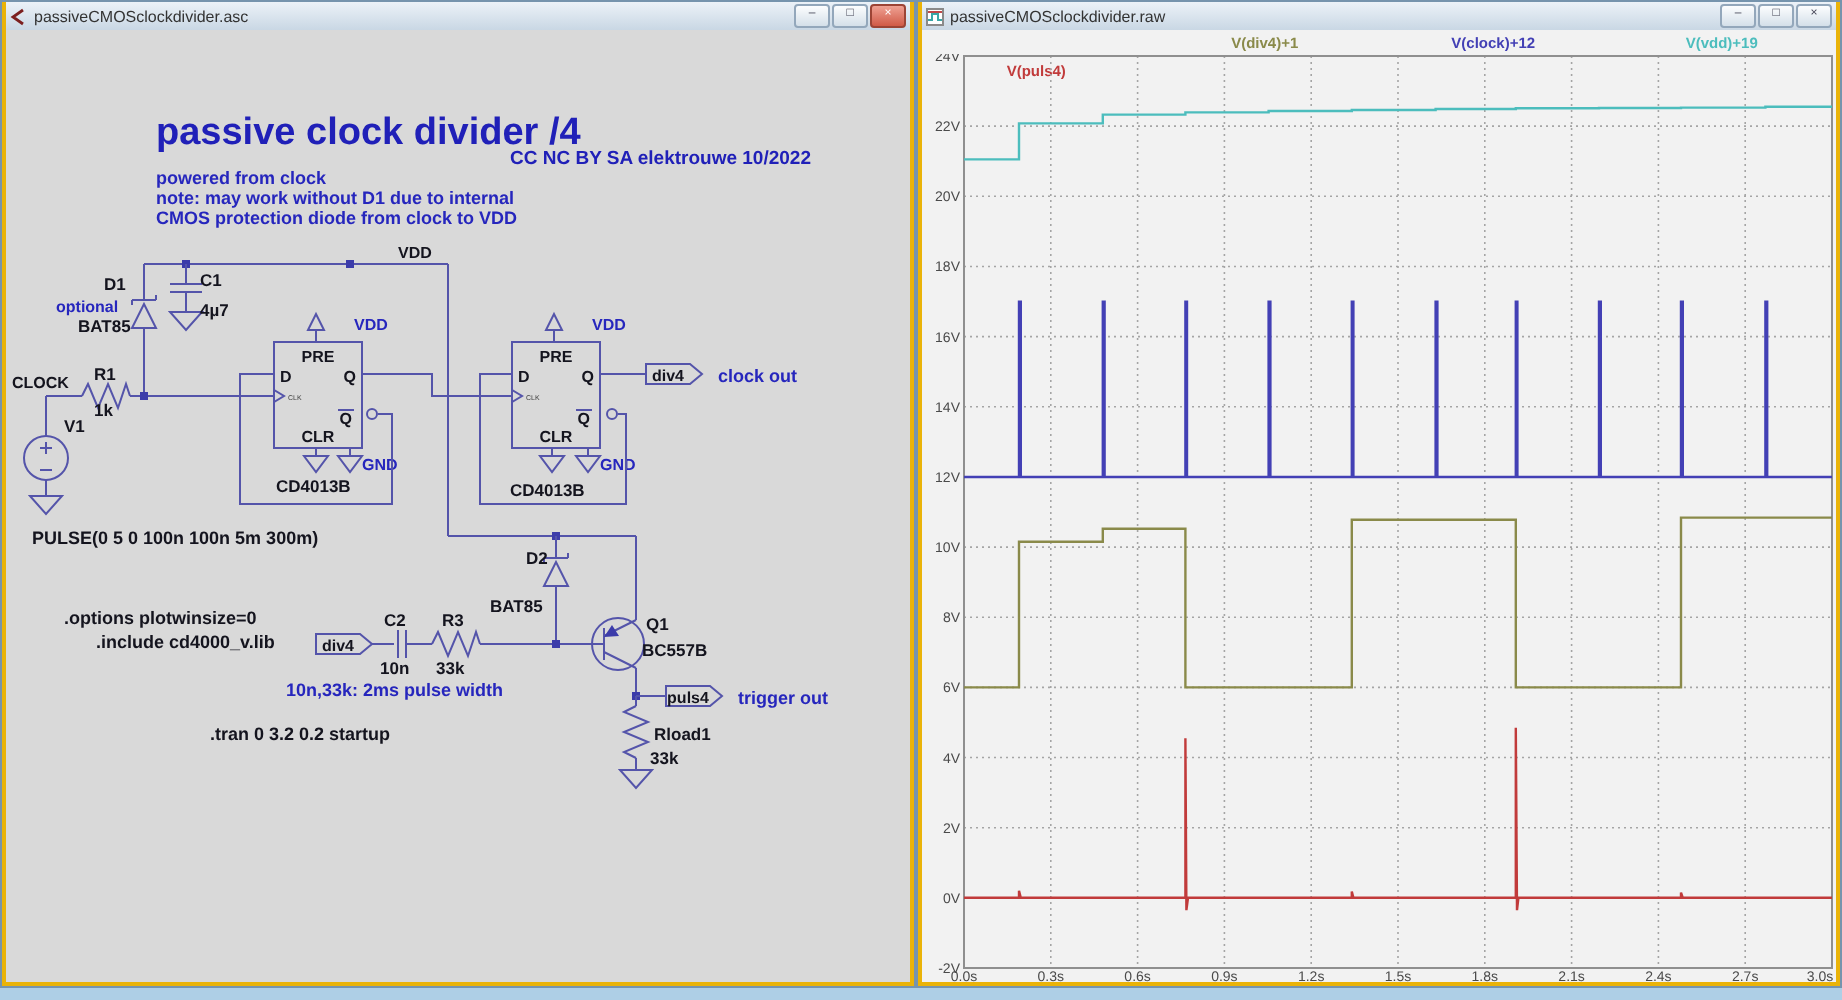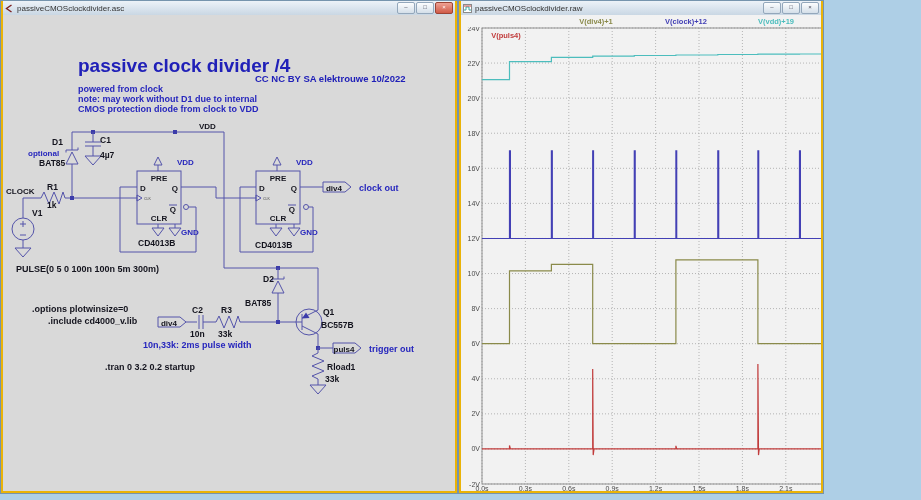--- a/index.html
+++ b/index.html
@@ -1,19 +1,19 @@
 <!DOCTYPE html>
 <html><head>
 <meta charset="utf-8">
 <style>
   html,body{margin:0;padding:0}
   body{width:921px;height:500px;background:#aecfe6;font-family:"Liberation Sans",sans-serif;overflow:hidden;position:relative}
   .window{position:absolute;top:0;box-sizing:border-box;border:1px solid #7694ad;background:#eab308;padding:0 2px 2px}
   #win-left{left:0;width:458px;height:494px}
-  #win-right{left:458px;width:366px;height:494px}
+  #win-right{left:458px;width:463px;height:494px}
   .titlebar{height:14px;display:flex;align-items:center;background:linear-gradient(#ecf2f8,#c9d7e4);font-size:8px;color:#333;padding:0 2px;gap:3px}
   .titlebar .title{flex:1;white-space:nowrap;overflow:hidden}
   .winbtns{display:flex;gap:1px}
   .winbtn{width:16px;height:10px;font-size:6px;line-height:8px;text-align:center;background:linear-gradient(#fcfdfe,#d4dfe9);border:1px solid #93a7bb;border-radius:2px;color:#445;cursor:default}
   .winbtn.close-active{background:linear-gradient(#efa193,#d05a47);border-color:#9c4435;color:#fff}
   .content-left{position:relative;height:476px;background:#d9d9d9;overflow:hidden}
   .content-right{position:relative;height:476px;background:#f2f2f2;overflow:hidden}
   .legend-row{height:12px;display:flex;align-items:center;background:#f2f2f2;font-size:7.5px;font-weight:bold}
   .legend-item{flex:1;text-align:center}
   

